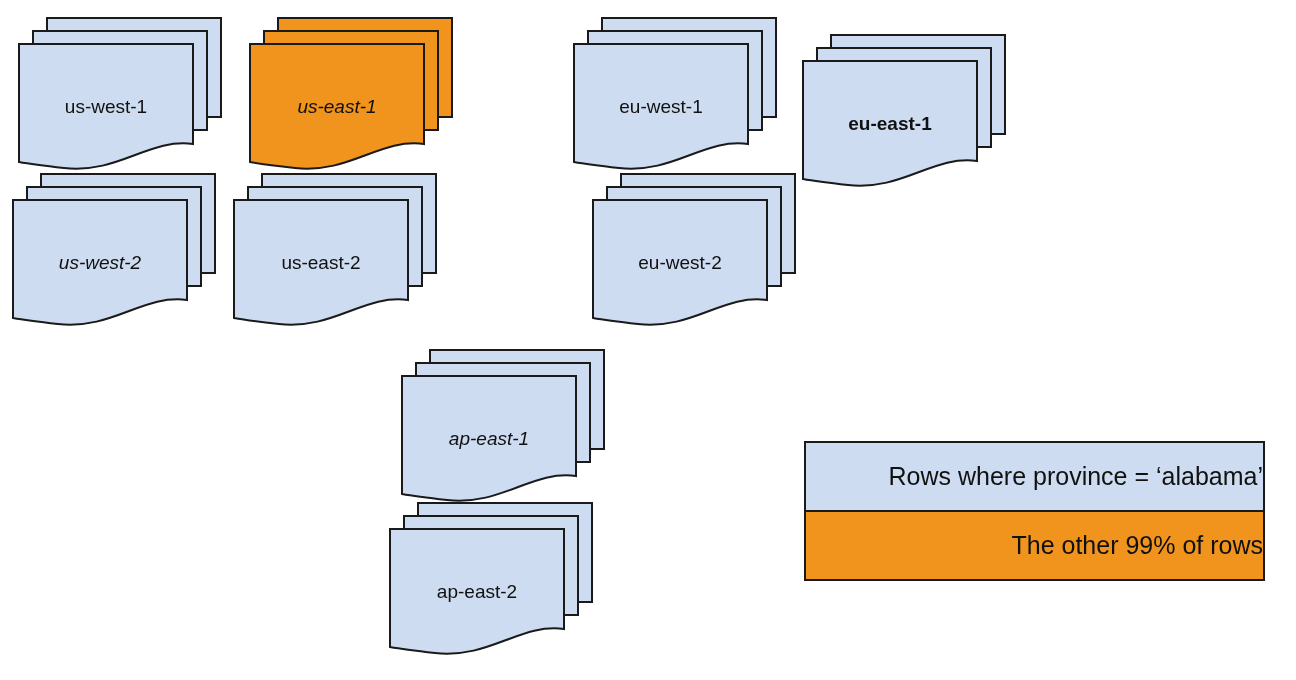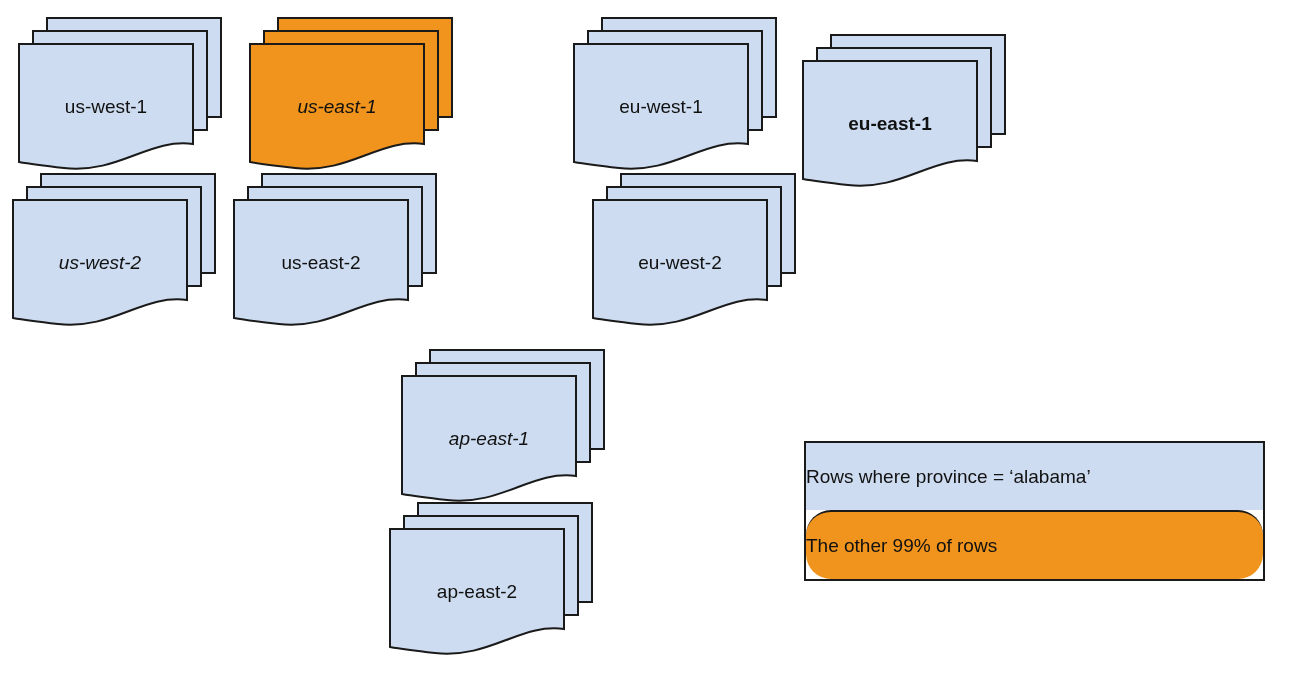--- a/index.html
+++ b/index.html
@@ -42,29 +42,28 @@
     height: 140px;
     box-sizing: border-box;
     border: 2px solid var(--stroke, #1A1A1A);
     display: flex;
     flex-direction: column;
   }
   .legend-row {
     flex: 1;
     display: flex;
     align-items: center;
-    justify-content: flex-start;
-    font-size: 19px;
+    justify-content: flex-end;
+    font-size: 25px;
     color: var(--text, #111111);
   }
   .legend-row--blue { background: var(--doc-blue, #CDDCF0); }
   .legend-row--orange {
     background: var(--doc-orange, #F0941D);
     border-top: 2px solid var(--stroke, #1A1A1A);
-    border-radius: 25px;
   }
 </style>
 </head>
 <body>
 
 <div class="canvas">
 
   <div class="stack" style="left:18px; top:17px;">
     <svg width="204" height="156" viewBox="0 0 204 156">
       <rect class="doc" x="29" y="1" width="174" height="99"></rect>

